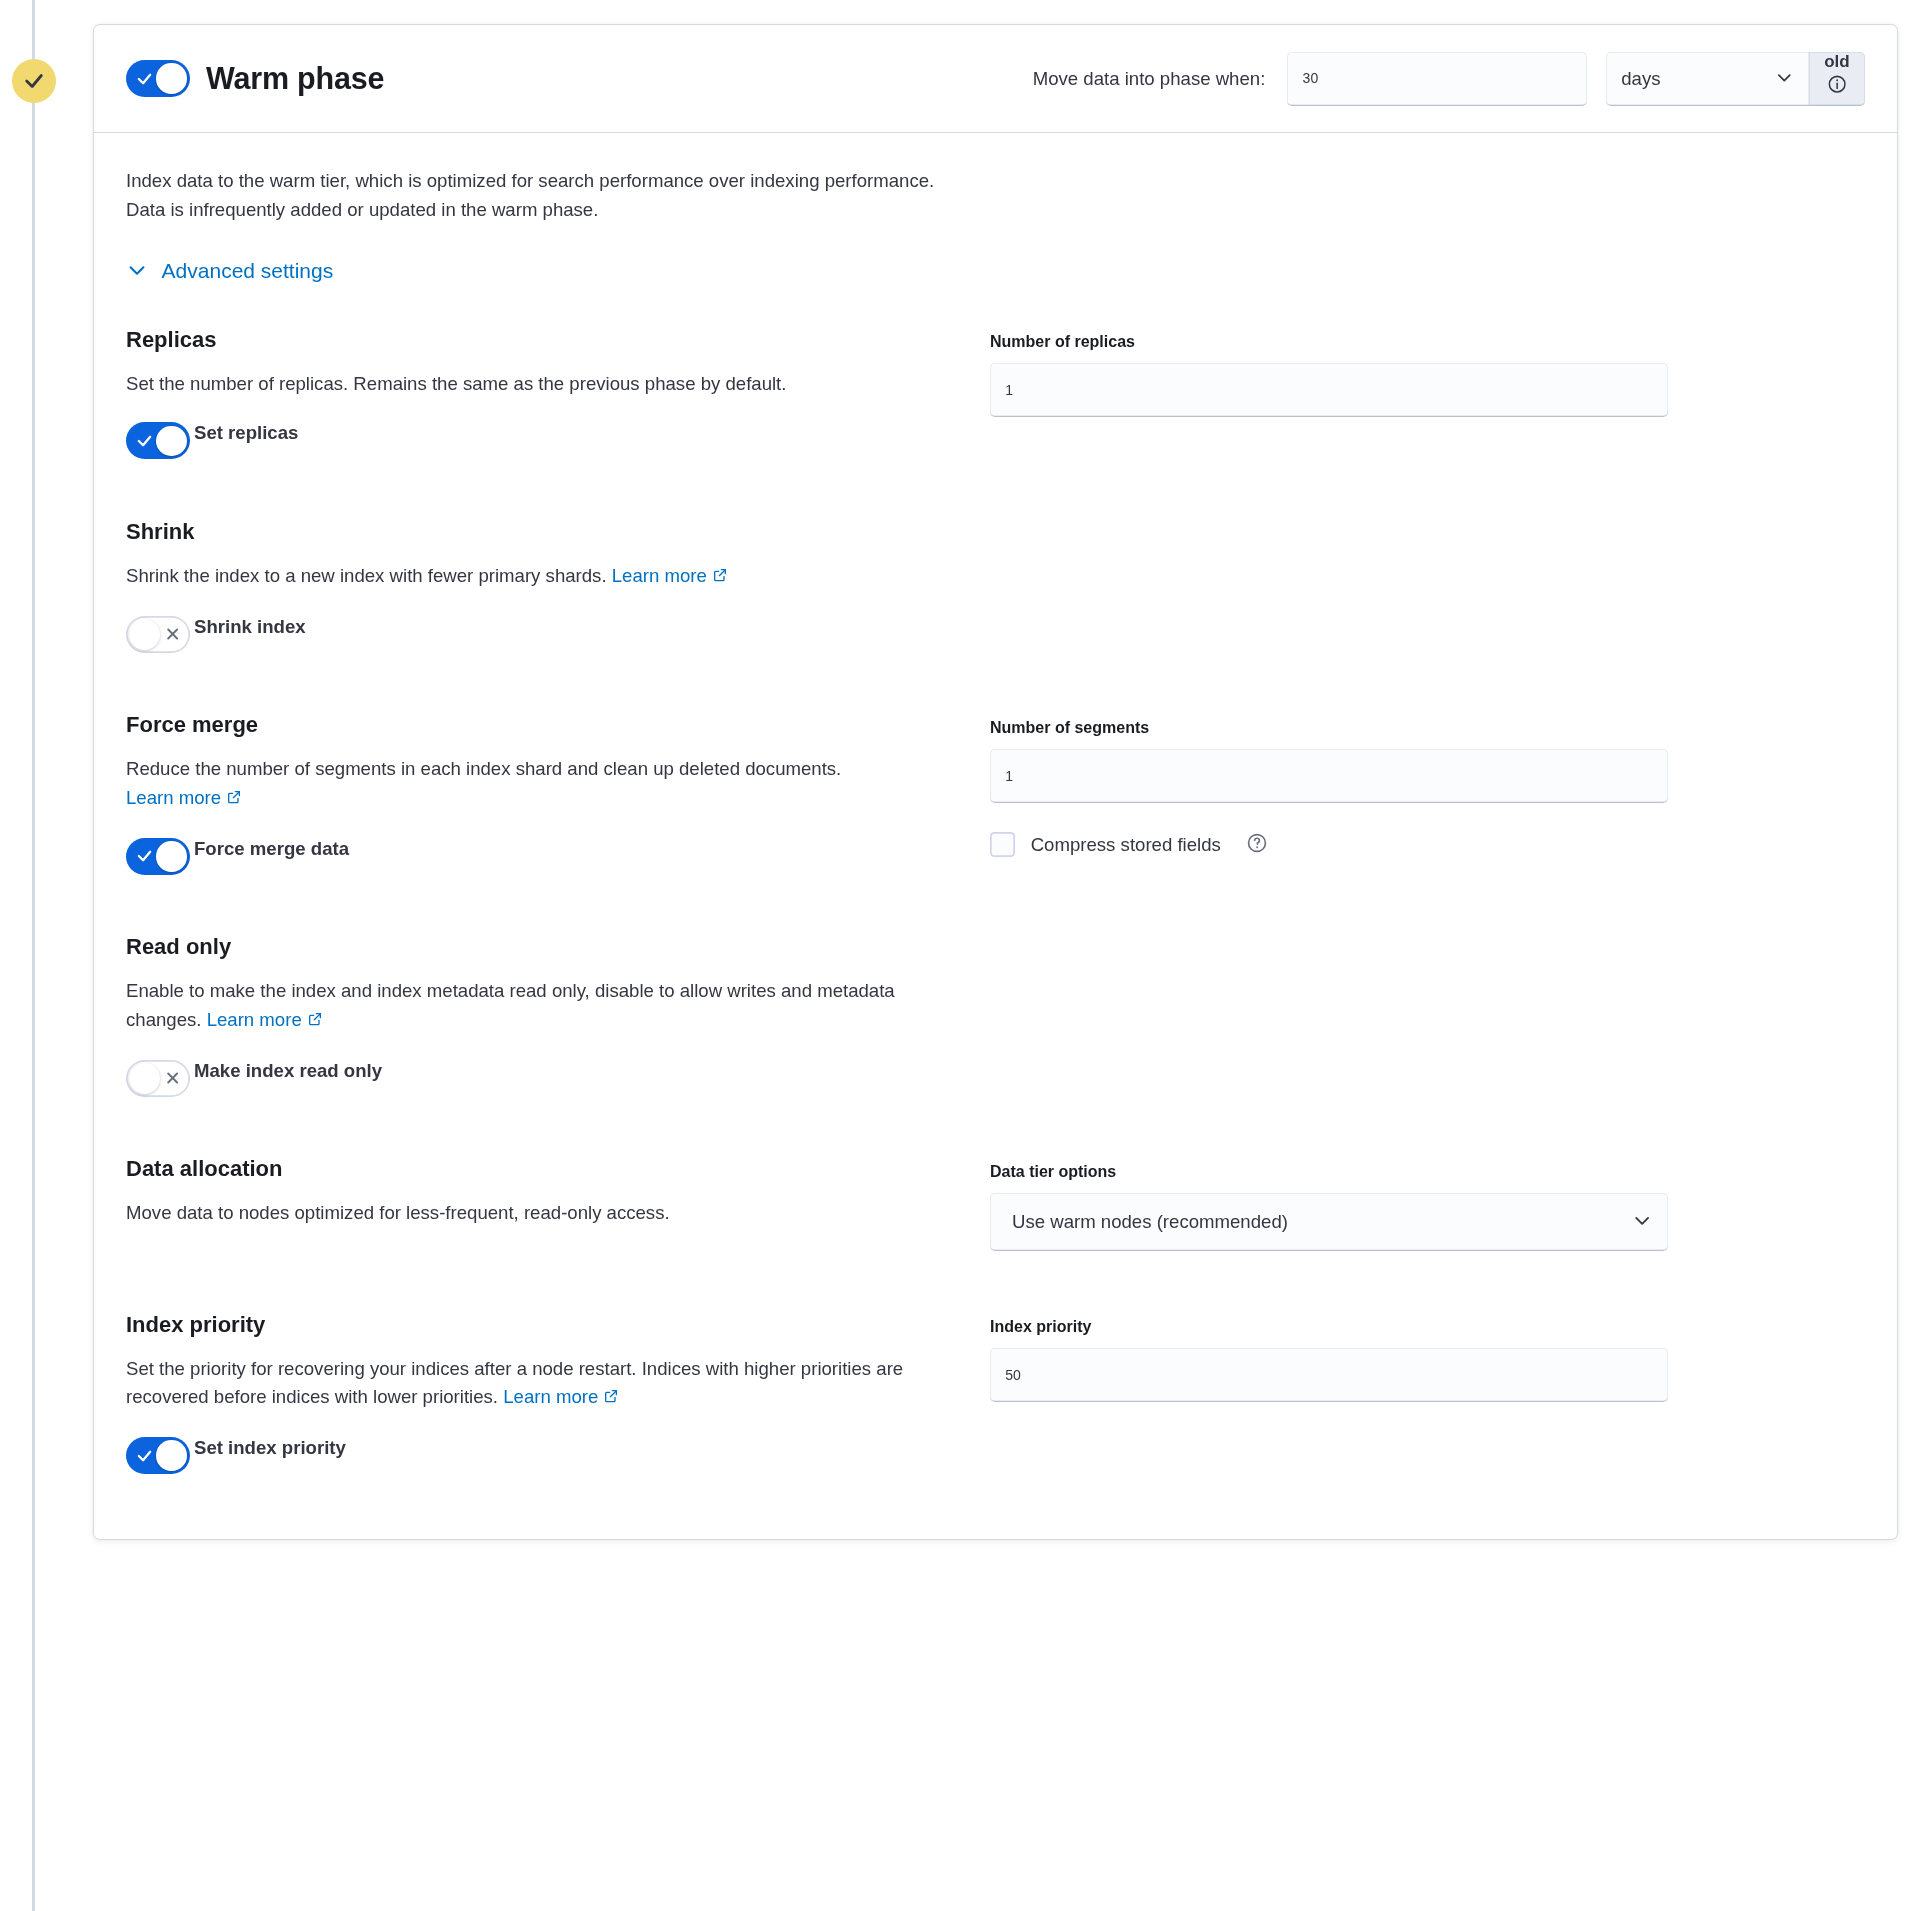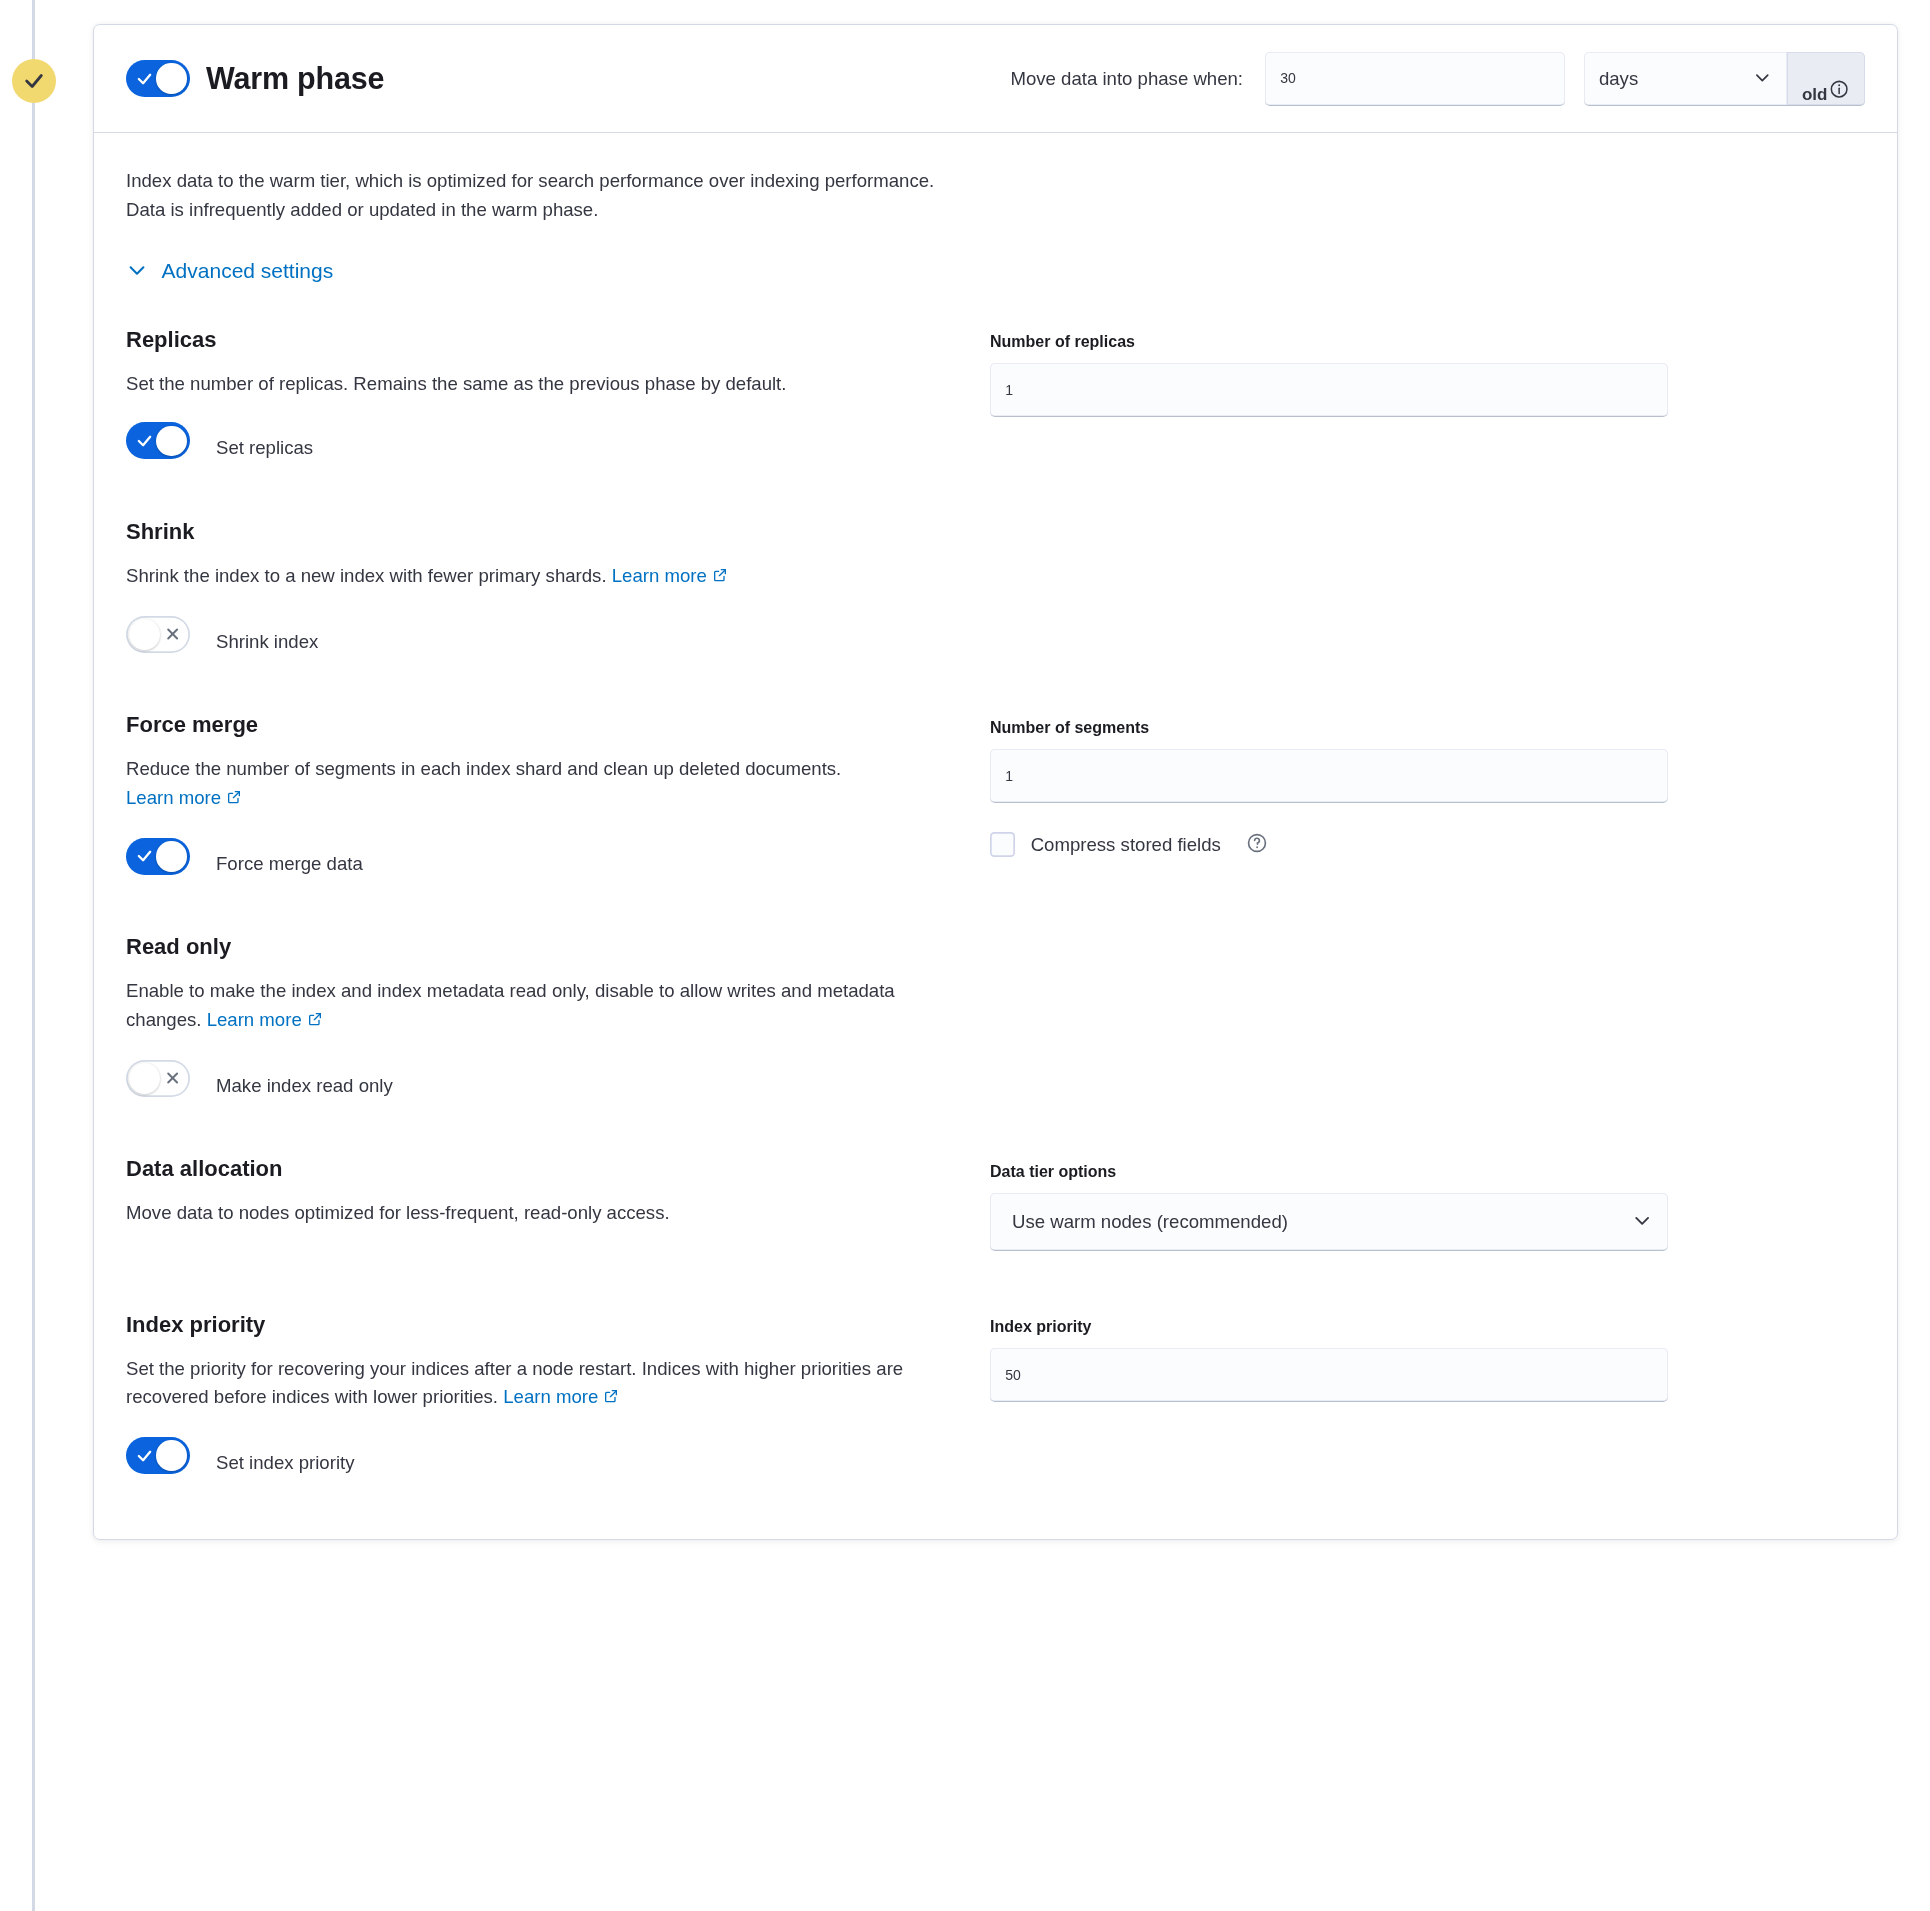--- a/index.html
+++ b/index.html
@@ -116,30 +116,31 @@
   .chev {
     position: absolute;
     right: 15.3px;
     top: 50%;
     transform: translateY(-50%);
     pointer-events: none;
   }
   .append-box {
     height: 54px;
     display: flex;
-    align-items: flex-end;
+    align-items: center;
     gap: 2px;
     padding: 0 15.3px;
     background: #e9edf3;
     border-radius: 0 5.1px 5.1px 0;
     box-shadow: inset 0 0 0 0.8px rgba(19,34,149,0.10);
     border-bottom: 1.7px solid #b8c0cc;
     font-size: 17px;
     color: #343741;
     font-weight: 700;
+    flex-direction: column;
   }
 
   
   .phase-body {
     padding: 34px 32px 51px 32px;
   }
   .intro-text {
     font-size: 18.6px;
     line-height: 1.55;
     color: #343741;
@@ -210,22 +211,23 @@
     border-radius: 4.2px;
     background: #fbfcfd;
     box-shadow: inset 0 0 0 1.7px rgba(19,34,149,0.18);
     flex: none;
   }
   .checkbox-label { font-size: 18.6px; color: #343741; }
 
   
   .switch-row {
     display: flex;
-    align-items: flex-end;
-    gap: 26px;
+    align-items: flex-start;
+    gap: 4px;
+    font-weight: bold;
   }
   .switch {
     width: 64px;
     height: 37px;
     border-radius: 18.6px;
     position: relative;
     flex: none;
     display: flex;
     align-items: center;
   }

